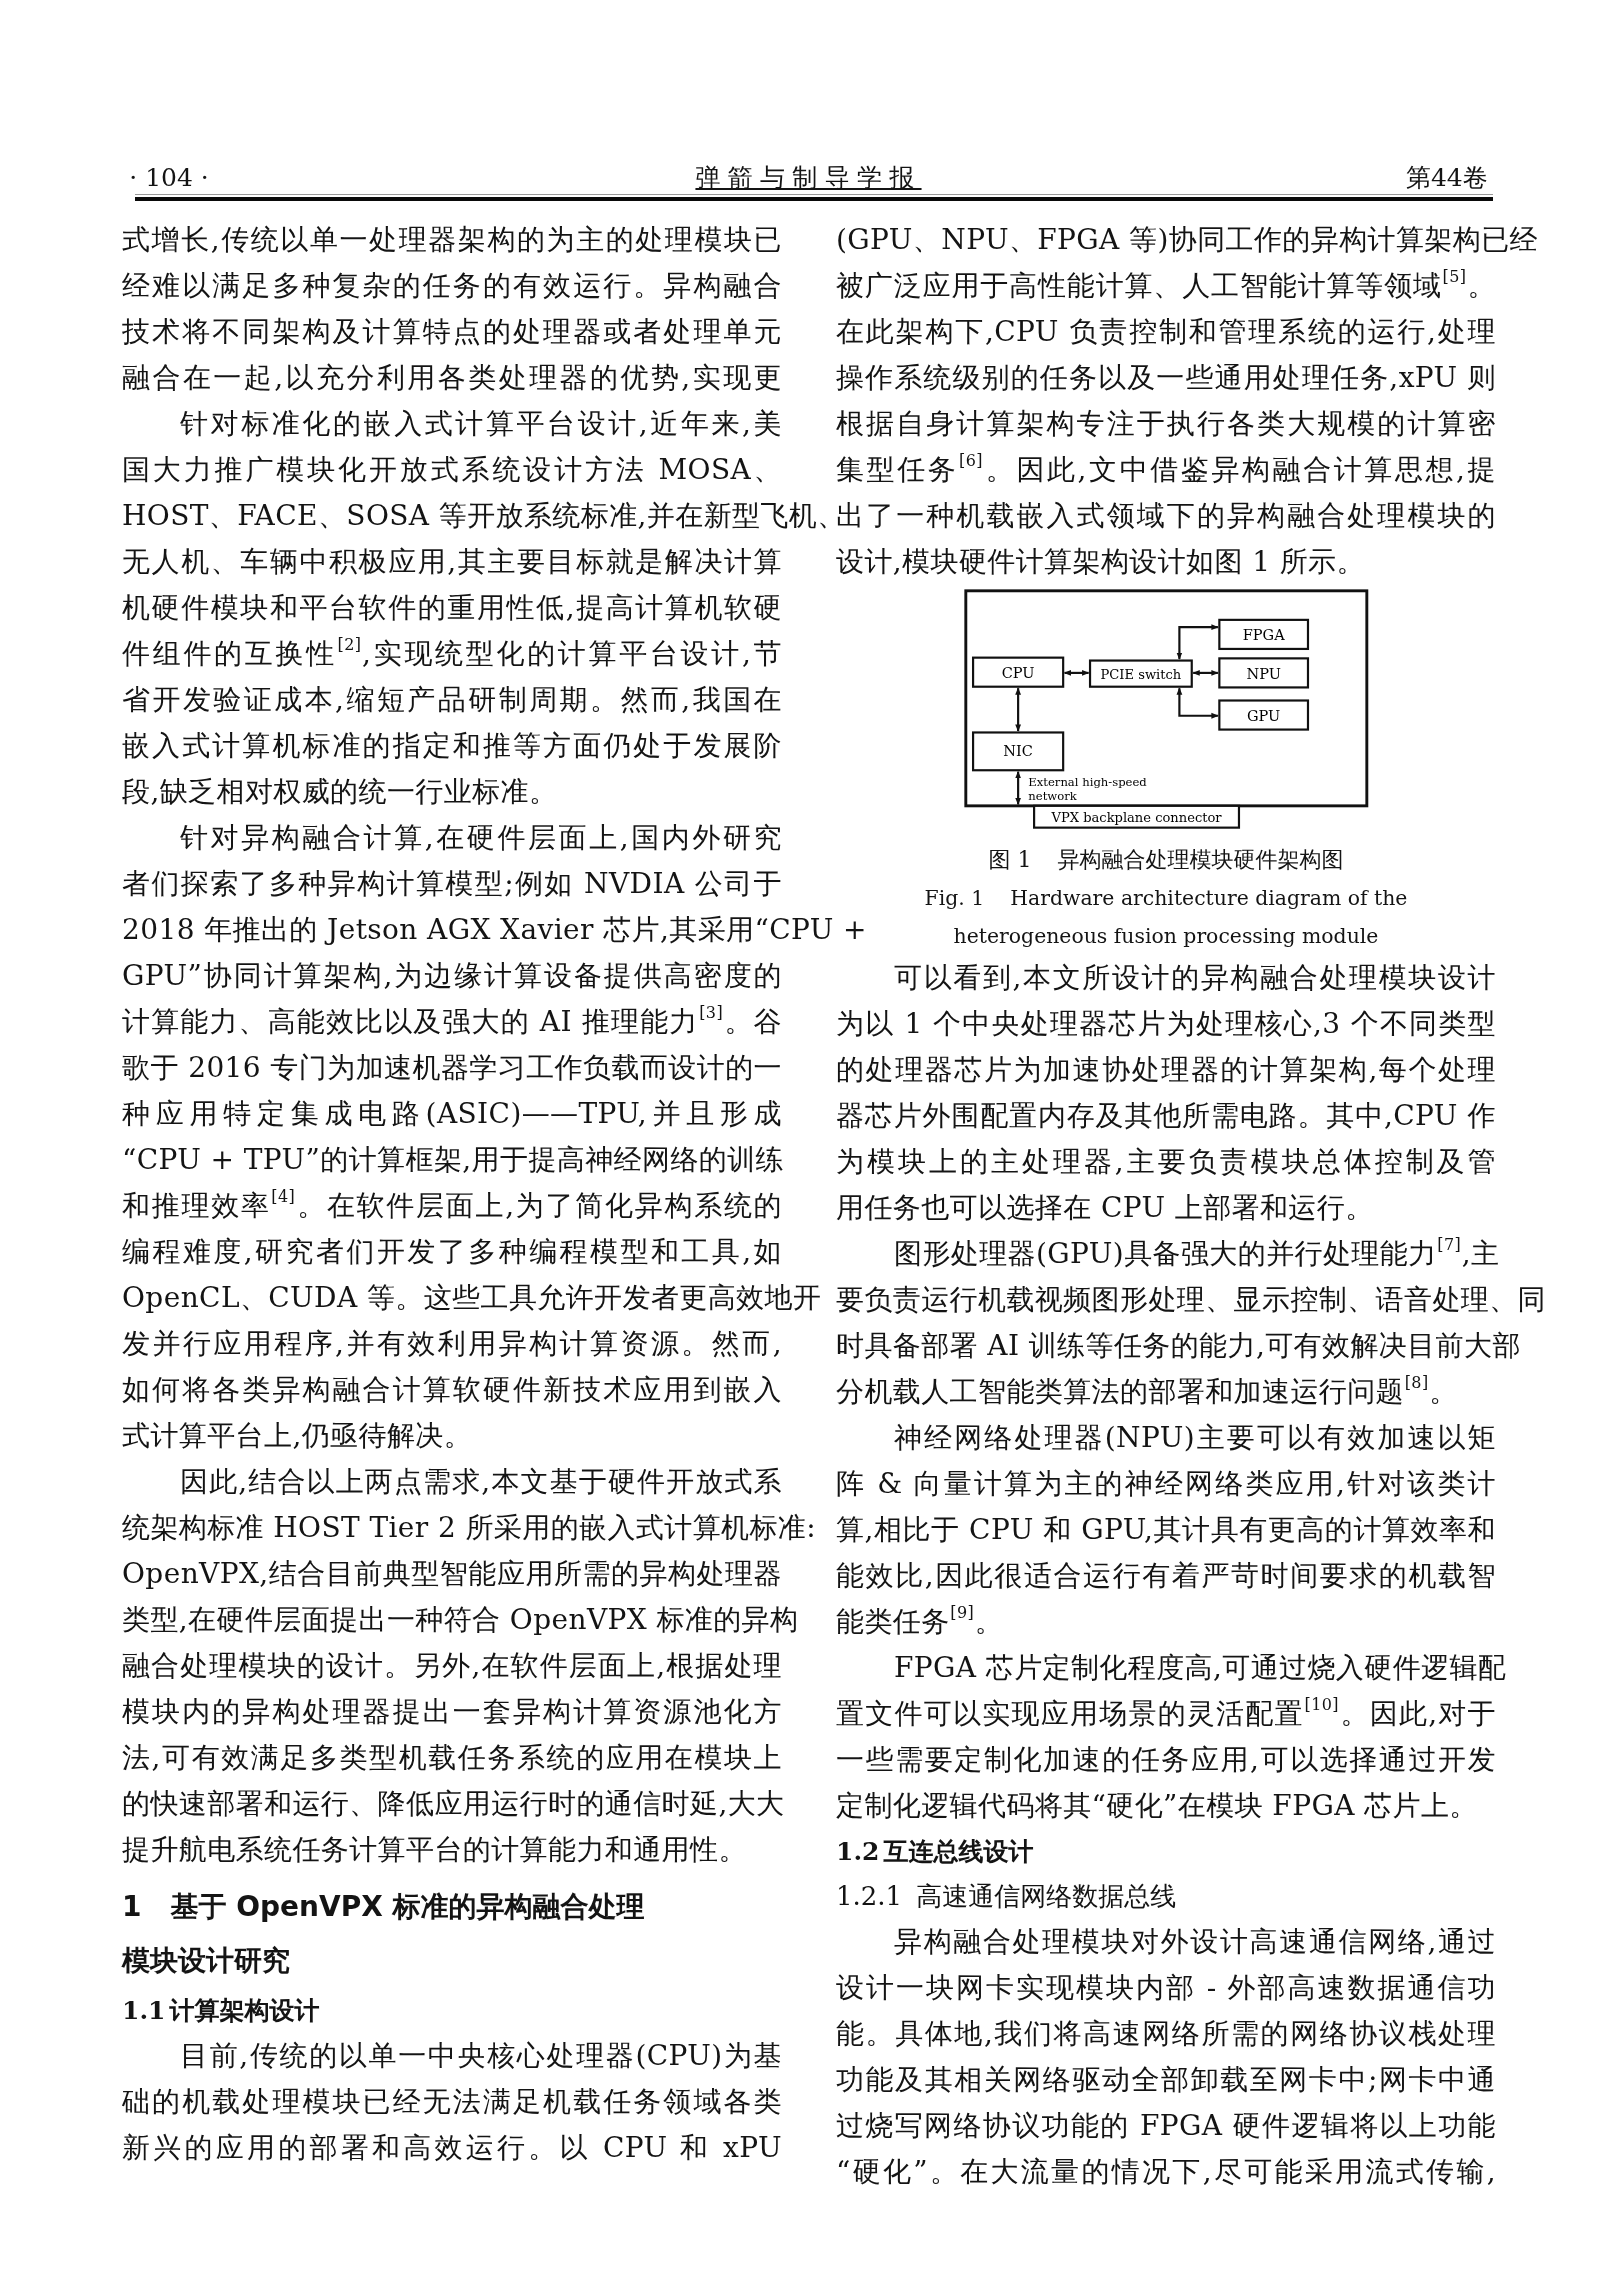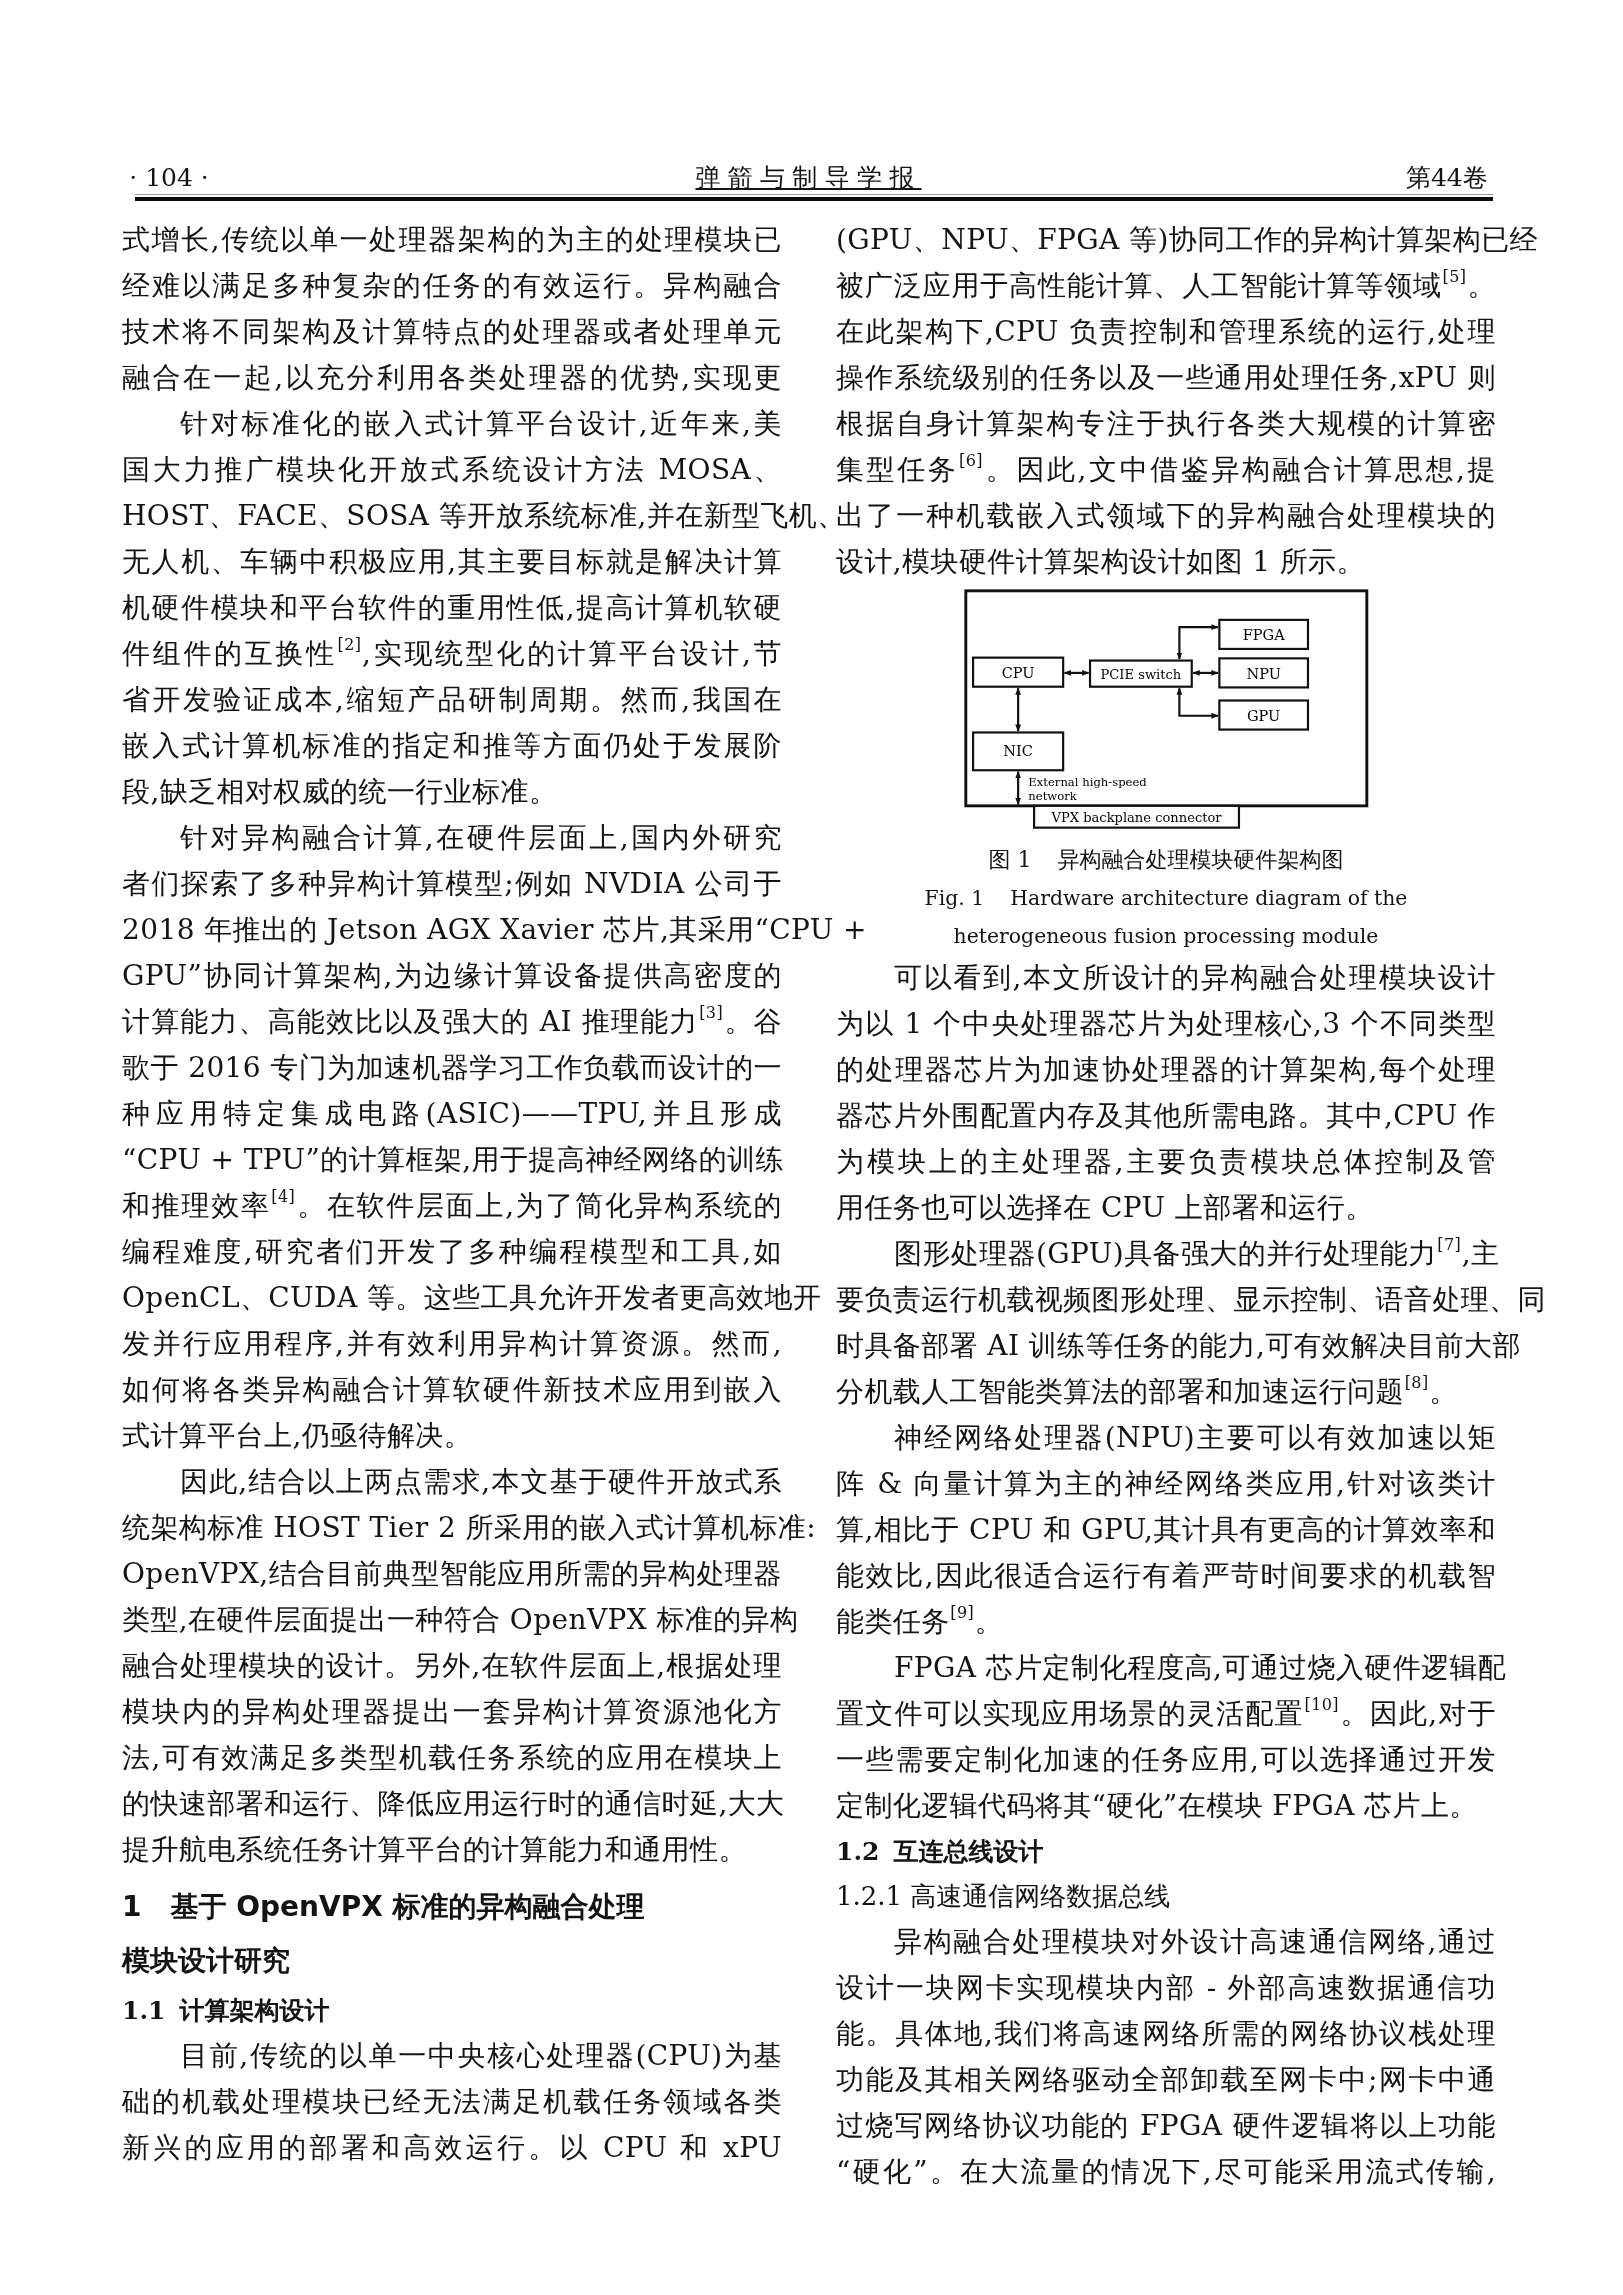--- a/index.html
+++ b/index.html
@@ -22,23 +22,23 @@
   .ln.last{text-align-last:left;}
   .ln.ind{padding-left:58px;}
   sup.ref{font-size:16px;vertical-align:top;line-height:22px;position:relative;top:2.9px;margin:0 0.7px;}
 
   .gap-s{height:7.3px;}
   .h1{font-family:"DejaVu Sans","Liberation Sans",sans-serif;font-weight:bold;font-size:28px;
       line-height:54px;height:54px;white-space:nowrap;}
   .h1 .num{margin-right:29px;}
   .h2{font-family:"DejaVu Sans","Liberation Sans",sans-serif;font-weight:bold;font-size:25px;
       height:45px;line-height:45px;white-space:nowrap;}
-  .h2 .num{margin-right:14px;font-family:"DejaVu Serif",serif;}
+  .h2 .num{margin-right:4px;font-family:"DejaVu Serif",serif;}
   .h3{font-size:26px;height:45px;line-height:45px;white-space:nowrap;}
-  .h3 .num{margin-right:8px;}
+  .h3 .num{margin-right:14px;}
 
   .fig{position:relative;height:255px;}
   .fig svg{position:absolute;left:125px;top:0;}
   .cap{text-align:center;white-space:nowrap;}
   .cap.zh{font-size:22px;height:39px;line-height:39px;}
   .cap.en{font-size:20.4px;height:38px;line-height:38px;}
   .cap .lbl{margin-right:26px;}
 </style>
 </head>
 <body>

